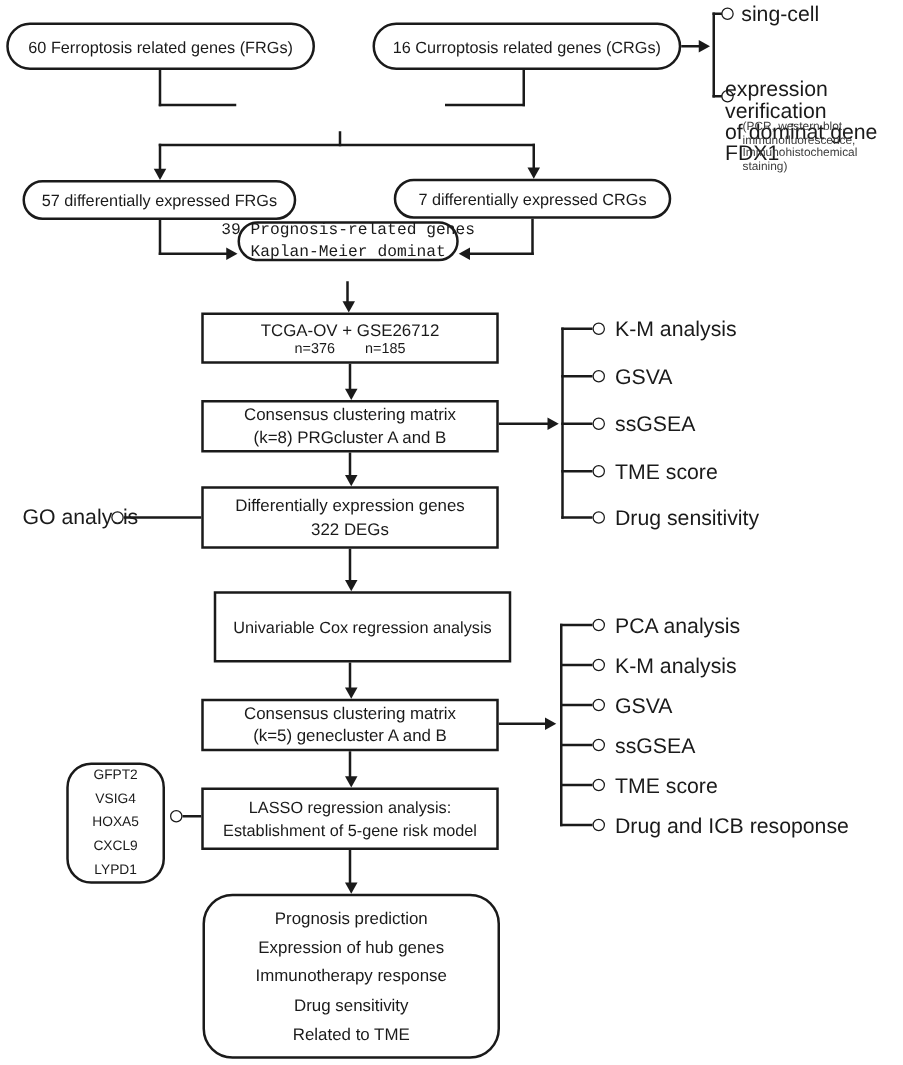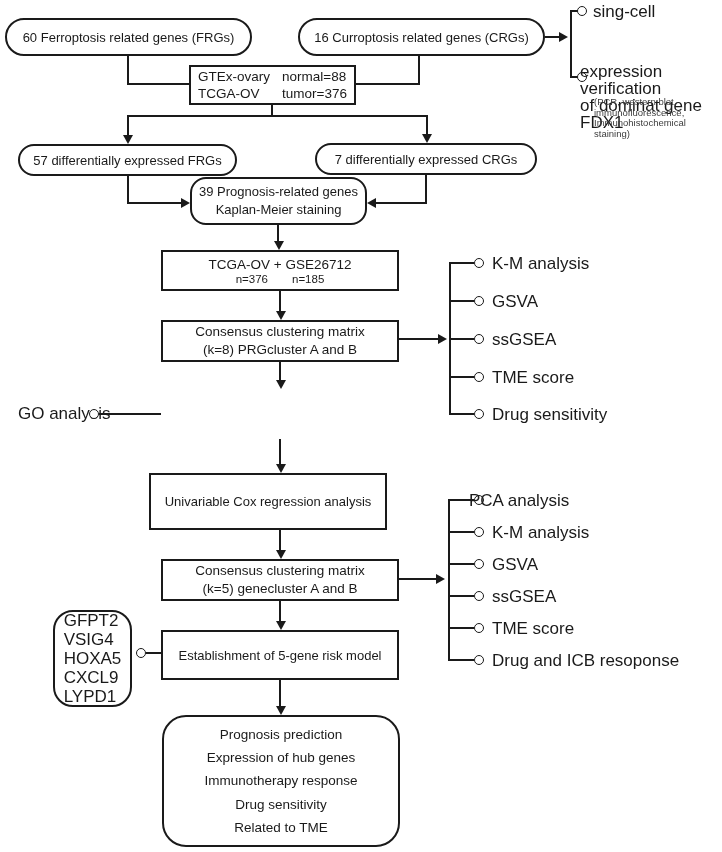--- a/index.html
+++ b/index.html
@@ -31,82 +31,79 @@
   .lbl { position: absolute; font-size: 17px; color: var(--ink);
     white-space: nowrap; transform: translateY(-50%); }
   .prelines { white-space: pre-line; }
   .f13 { font-size: 13px; }
   .f135 { font-size: 13.5px; text-align: right; }
   .note { position: absolute; font-size: 9.5px; line-height: 10.5px; color: #3c3c3c;
     white-space: pre-line; }
   .gtex-grid { display: grid; grid-template-columns: auto auto; column-gap: 12px;
     justify-items: start; font-size: 13.5px; line-height: 17px; }
   .nrow { display: flex; gap: 24px; font-size: 11.5px; margin-top: 1px; }
-  .genelist { display: flex; flex-direction: column; align-items: flex-start;
-    font-size: 17px; line-height: 19px; }
+  .genelist { display: flex; flex-direction: column; align-items: center;
+    font-size: 11px; line-height: 19px; }
   .outlist { display: flex; flex-direction: column; justify-content: space-around;
     align-items: center; width: 100%; height: 100%; padding: 6px 0; font-size: 13.5px; }
 </style>
 </head>
 <body>
 
 <div id="canvas">
 
   <div class="box f13" style="left:5px; top:18px; width:247px; height:38px; border-radius:19px;">
     <span class="nowrap">60 Ferroptosis related genes (FRGs)</span>
   </div>
   <div class="box f13" style="left:298px; top:18px; width:247px; height:38px; border-radius:19px;">
     <span class="nowrap">16 Curroptosis related genes (CRGs)</span>
   </div>
 
-  <div class="box" style="left:189px; top:65px; width:167px; height:40px;">
-    <div class="gtex-grid">
-      <span>GTEx-ovary</span>
-      <span>normal=88</span>
-      <span>TCGA-OV</span>
-      <span>tumor=376</span>
-    </div>
-  </div>
 
   <div class="box f13" style="left:18px; top:144px; width:219px; height:32px; border-radius:16px;">
     <span class="nowrap">57 differentially expressed FRGs</span>
   </div>
   <div class="box f13" style="left:315px; top:143px; width:222px; height:32px; border-radius:16px;">
     <span class="nowrap">7 differentially expressed CRGs</span>
   </div>
 
-  <div class="box f13" style="left:190px; top:177px; width:177px; height:48px; border-radius:16px; line-height:18px;">
+  <div class="box f13" style="left:190px; top:177px; width:177px; height:32px; border-radius:16px; line-height:18px;font-family:Liberation Mono, monospace;">
     <span class="nowrap">39 Prognosis-related genes</span>
-    <span class="nowrap">Kaplan-Meier staining</span>
+    <span class="nowrap">Kaplan-Meier dominat</span>
   </div>
 
   <div class="box f135" style="left:161px; top:250px; width:238px; height:41px;">
     <span class="nowrap">TCGA-OV + GSE26712</span>
     <span class="nrow">
       <span>n=376</span>
       <span>n=185</span>
     </span>
   </div>
 
   <div class="box f135" style="left:161px; top:320px; width:238px; height:42px; line-height:18px;">
     <span class="nowrap">Consensus clustering matrix</span>
     <span class="nowrap">(k=8) PRGcluster A and B</span>
   </div>
 
-
-  <div class="box f13" style="left:149px; top:473px; width:238px; height:57px; line-height:20px;">
+  <div class="box f135" style="left:161px; top:389px; width:238px; height:50px; line-height:19px;">
+    <span class="nowrap">Differentially expression genes</span>
+    <span class="nowrap">322 DEGs</span>
+  </div>
+
+  <div class="box f13" style="left:171px; top:473px; width:238px; height:57px; line-height:20px;">
     <span class="nowrap">Univariable Cox regression analysis</span>
   </div>
 
   <div class="box f135" style="left:161px; top:559px; width:238px; height:42px; line-height:18px;">
     <span class="nowrap">Consensus clustering matrix</span>
     <span class="nowrap">(k=5) genecluster A and B</span>
   </div>
 
   <div class="box f13" style="left:161px; top:630px; width:238px; height:50px; line-height:19px;">
+    <span class="nowrap">LASSO regression analysis:</span>
     <span class="nowrap">Establishment of 5-gene risk model</span>
   </div>
 
   <div class="box" style="left:53px; top:610px; width:79px; height:97px; border-radius:20px;">
     <div class="genelist">
       <span>GFPT2</span>
       <span>VSIG4</span>
       <span>HOXA5</span>
       <span>CXCL9</span>
       <span>LYPD1</span>
@@ -207,21 +204,21 @@
   <div class="lh" style="left:449px; top:413px; width:25px;"></div>
   <div class="circ" style="left:474px; top:409px;"></div>
   <div class="lbl" style="left:492px; top:415px;">Drug sensitivity</div>
 
   <div class="lh" style="left:399px; top:578px; width:38px;"></div>
   <div class="arr-r" style="left:436px; top:573.5px;"></div>
   <div class="lv" style="left:448px; top:499px; height:162px;"></div>
 
   <div class="lh" style="left:448px; top:499px; width:26px;"></div>
   <div class="circ" style="left:474px; top:495px;"></div>
-  <div class="lbl" style="left:469px; top:501px;text-align:center;">PCA analysis</div>
+  <div class="lbl" style="left:492px; top:501px;text-align:center;">PCA analysis</div>
 
   <div class="lh" style="left:448px; top:531px; width:26px;"></div>
   <div class="circ" style="left:474px; top:527px;"></div>
   <div class="lbl" style="left:492px; top:533px;">K-M analysis</div>
 
   <div class="lh" style="left:448px; top:563px; width:26px;"></div>
   <div class="circ" style="left:474px; top:559px;"></div>
   <div class="lbl" style="left:492px; top:565px;">GSVA</div>
 
   <div class="lh" style="left:448px; top:595px; width:26px;"></div>

